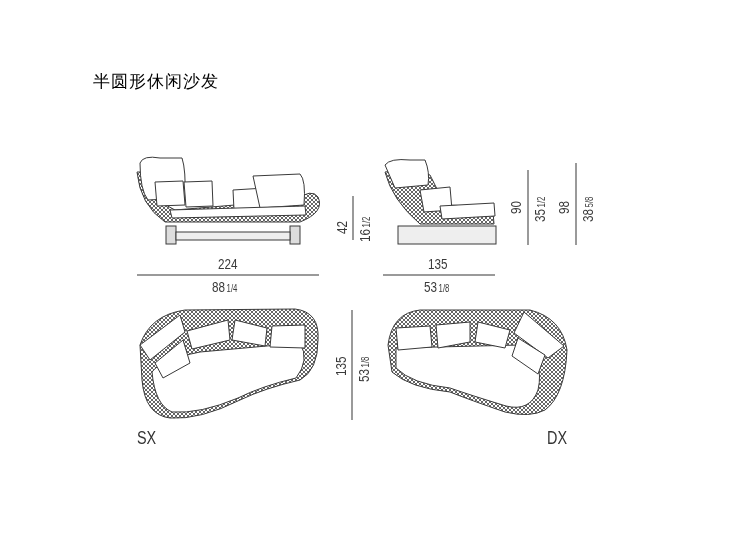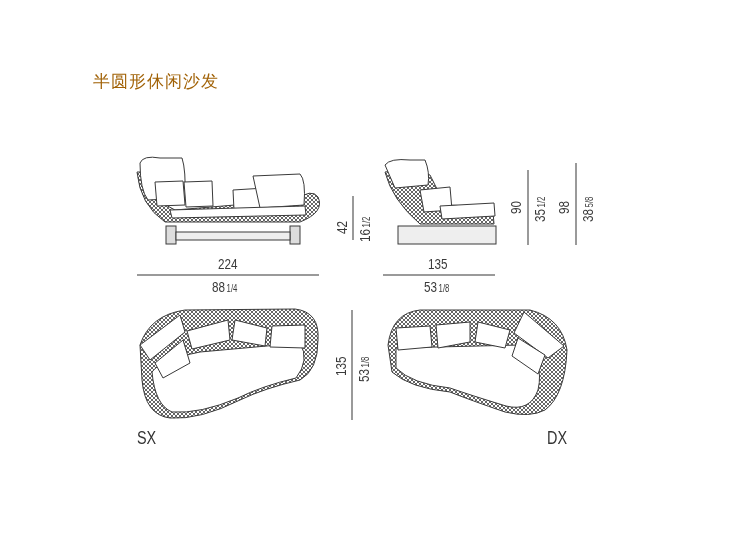--- a/index.html
+++ b/index.html
@@ -1,18 +1,18 @@
 <!DOCTYPE html>
 <html><head>
   <meta charset="utf-8">
   <style>
     html, body { margin: 0; padding: 0; background: #ffffff; }
     body { width: 730px; height: 543px; position: relative; overflow: hidden;
       font-family: "DejaVu Sans", sans-serif; color: #333; }
-    .title { position: absolute; left: 93px; top: 70px; font-size: 17px; color: #a16207; letter-spacing: 1px; }
+    .title { position: absolute; left: 93px; top: 70px; font-size: 17px; color: #000000; letter-spacing: 1px; }
     .drawing { position: absolute; left: 0; top: 0; }
     .lbl { position: absolute; font-family: "Liberation Sans", sans-serif; color: #3a3a3a;
       font-size: 15px; transform: scaleX(0.78); transform-origin: left top; white-space: nowrap; }
     .lbl .frac { font-size: 10px; margin-left: 2px; }
     .vlbl { position: absolute; font-family: "Liberation Sans", sans-serif; color: #3a3a3a;
       font-size: 15px; white-space: nowrap; transform-origin: left top; }
     .vlbl .frac { font-size: 10px; margin-left: 2px; }
     .hline, .vline { position: absolute; background: #9a9a9a; }
     .hline { height: 1.5px; }
     .vline { width: 1.5px; }

